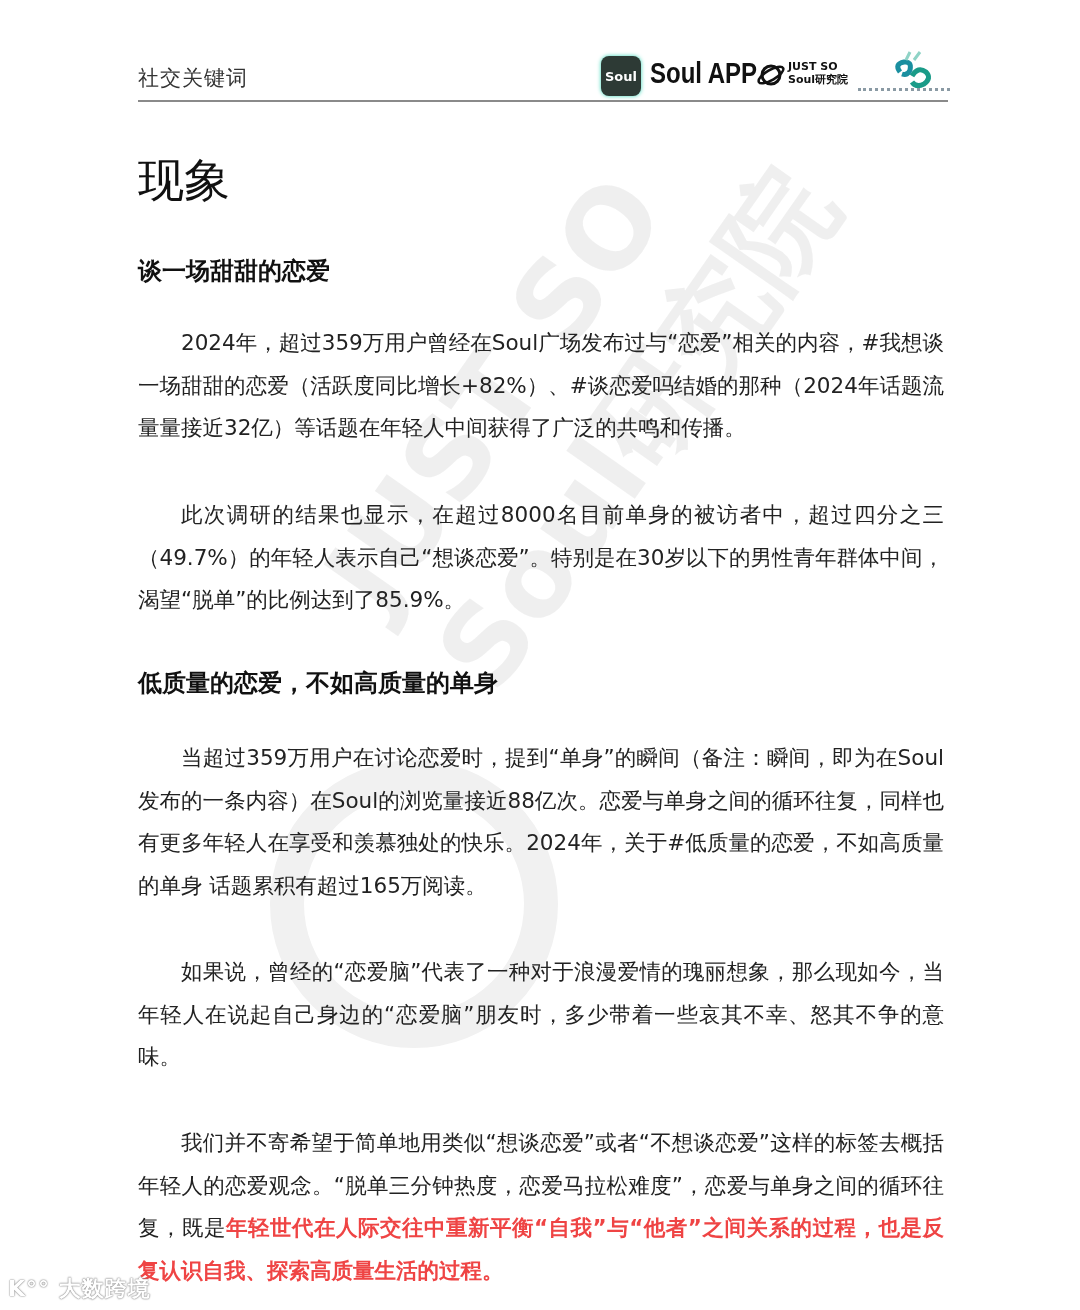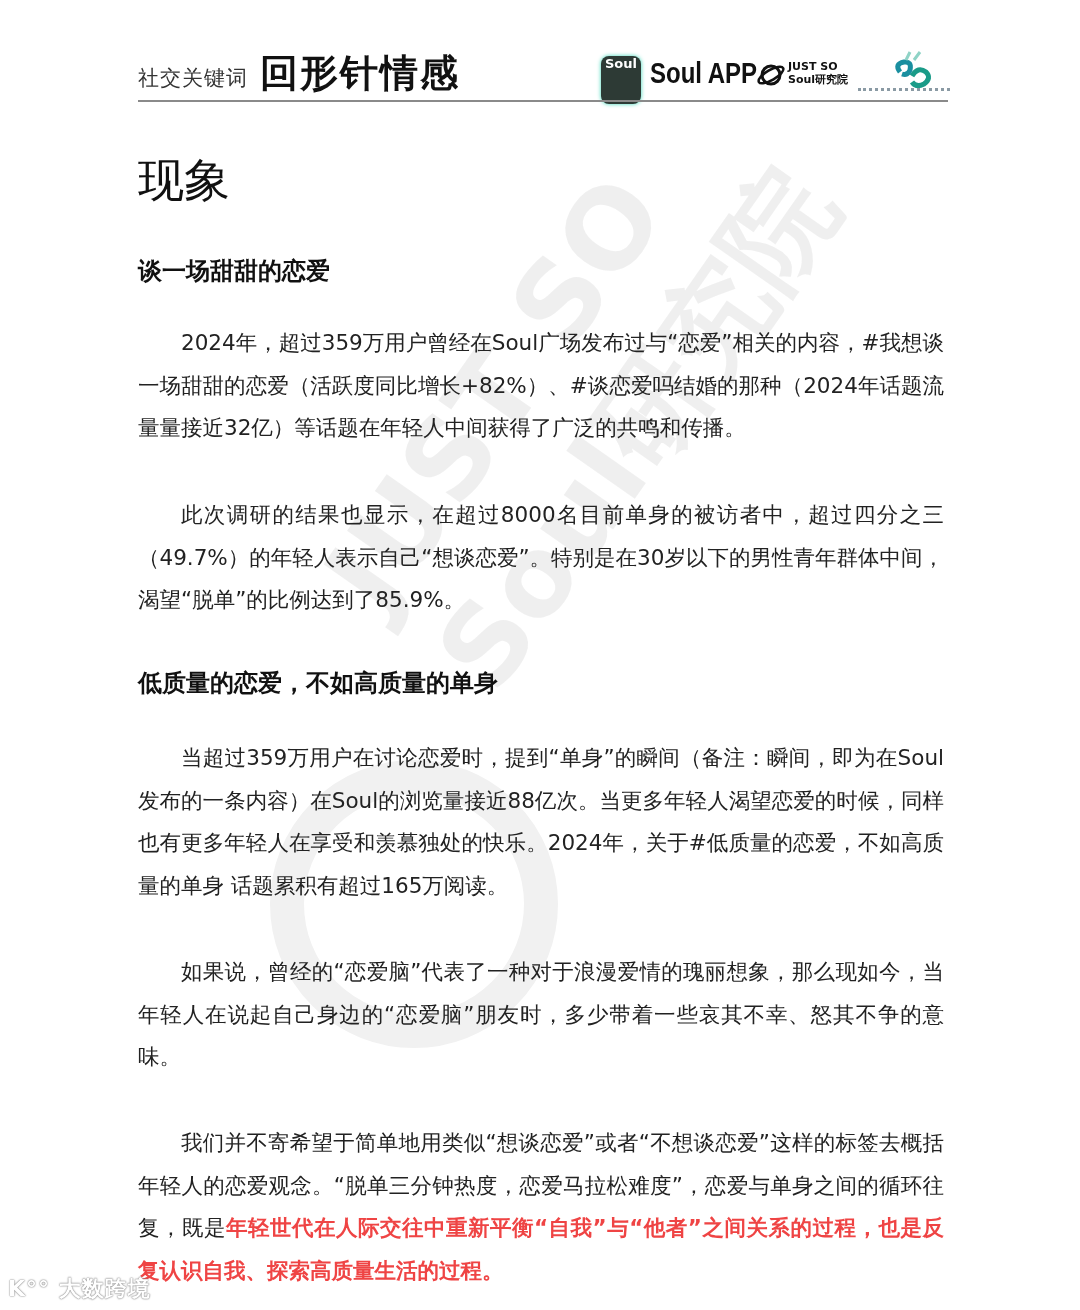--- a/index.html
+++ b/index.html
@@ -2,23 +2,23 @@
 <html><head>
 <meta charset="utf-8">
 <style>
   html, body { margin:0; padding:0; }
   body { width:1080px; height:1310px; background:#ffffff; position:relative; overflow:hidden;
          font-family:"DejaVu Sans","Liberation Sans",sans-serif; color:#1a1a1a; }
   .header { position:absolute; left:138px; top:48px; width:810px; height:52px; }
   .hdr-sub { position:absolute; left:0; top:16px; font-size:21px; color:#333; letter-spacing:1px; }
   .hdr-title { position:absolute; left:122px; top:0; font-size:38px; font-weight:bold; color:#111; letter-spacing:2px; }
   .hdr-rule { position:absolute; left:138px; top:100px; width:810px; height:2px; background:#8a8a8a; }
-  .logo-soul { position:absolute; left:463px; top:8px; width:40px; height:48px; border-radius:8px;
+  .logo-soul { position:absolute; left:463px; top:8px; width:40px; height:40px; border-radius:8px;
                background:#2d3a35; box-shadow:0 0 4px #38d6b7; color:#fff; font-size:13px; font-weight:bold;
-               display:flex; align-items:flex-start; justify-content:center; }
+               display:flex; align-items:center; justify-content:center; }
   .logo-text { position:absolute; left:512px; top:8px; font-size:30px; font-weight:bold; color:#111;
                font-family:"Liberation Sans Narrow","Liberation Sans",sans-serif; transform:scaleX(0.8); transform-origin:left; }
   .logo-just { position:absolute; left:618px; top:12px; width:30px; height:30px; }
   .logo-just-text { position:absolute; left:650px; top:12px; font-size:11px; font-weight:bold; line-height:13px; color:#111; }
   .logo-org { position:absolute; left:740px; top:2px; width:70px; height:48px; }
   .logo-org-caption { position:absolute; left:720px; top:40px; width:92px; height:4px;
                       border-top:3px dotted #8a9aa4; }
   h1 { position:absolute; left:138px; top:150px; margin:0; font-size:46px; font-weight:normal; color:#111; }
   h2 { position:absolute; margin:0; font-size:24px; font-weight:bold; color:#111; left:138px; }
   p.para { position:absolute; left:138px; width:806px; margin:0; font-size:21.5px; line-height:42.5px;
@@ -35,21 +35,20 @@
 </head>
 <body>
 
 <div class="wm-circle"></div>
 <div class="wm">JUST SO Soul研究院</div>
 
 <div class="content">
 
   <div class="header">
     <span class="hdr-sub">社交关键词</span>
-    <span class="hdr-title">回形针情感</span>
 
     <div class="logo-soul">
       <span>Soul</span>
     </div>
     <span class="logo-text">Soul APP</span>
 
     <svg class="logo-just" viewBox="0 0 30 30">
       <circle cx="15" cy="15" r="9" fill="none" stroke="#111" stroke-width="3"></circle>
       <ellipse cx="15" cy="15" rx="14" ry="5" fill="none" stroke="#111" stroke-width="2.5" transform="rotate(-30 15 15)"></ellipse>
     </svg>
@@ -67,21 +66,21 @@
   </div>
   <div class="hdr-rule"></div>
 
   <h1>现象</h1>
 
   <h2 style="top:255px;">谈一场甜甜的恋爱</h2>
   <p class="para" style="top:322px;">2024年，超过359万用户曾经在Soul广场发布过与“恋爱”相关的内容，#我想谈一场甜甜的恋爱（活跃度同比增长+82%）、#谈恋爱吗结婚的那种（2024年话题流量量接近32亿）等话题在年轻人中间获得了广泛的共鸣和传播。</p>
   <p class="para" style="top:494px;">此次调研的结果也显示，在超过8000名目前单身的被访者中，超过四分之三（49.7%）的年轻人表示自己“想谈恋爱”。特别是在30岁以下的男性青年群体中间，渴望“脱单”的比例达到了85.9%。</p>
 
   <h2 style="top:667px;">低质量的恋爱，不如高质量的单身</h2>
-  <p class="para" style="top:737px;">当超过359万用户在讨论恋爱时，提到“单身”的瞬间（备注：瞬间，即为在Soul发布的一条内容）在Soul的浏览量接近88亿次。当更多年轻人渴望恋爱的时候，同样也有更多年轻人在享受和羡慕独处的快乐。2024年，关于#低质量的恋爱，不如高质量的单身 话题累积有超过165万阅读。</p>
+  <p class="para" style="top:737px;">当超过359万用户在讨论恋爱时，提到“单身”的瞬间（备注：瞬间，即为在Soul发布的一条内容）在Soul的浏览量接近88亿次。恋爱与单身之间的循环往复，同样也有更多年轻人在享受和羡慕独处的快乐。2024年，关于#低质量的恋爱，不如高质量的单身 话题累积有超过165万阅读。</p>
   <p class="para" style="top:951px;">如果说，曾经的“恋爱脑”代表了一种对于浪漫爱情的瑰丽想象，那么现如今，当年轻人在说起自己身边的“恋爱脑”朋友时，多少带着一些哀其不幸、怒其不争的意味。</p>
   <p class="para" style="top:1122px;"><span>我们并不寄希望于简单地用类似“想谈恋爱”或者“不想谈恋爱”这样的标签去概括年轻人的恋爱观念。“脱单三分钟热度，恋爱马拉松难度”，恋爱与单身之间的循环往复，既是</span><span class="hl">年轻世代在人际交往中重新平衡“自我”与“他者”之间关系的过程，也是反复认识自我、探索高质量生活的过程。</span></p>
 </div>
 
 <div class="footer-wm">
   <span>K°°</span>
   <span>大数跨境</span>
 </div>
 
 </body></html>

